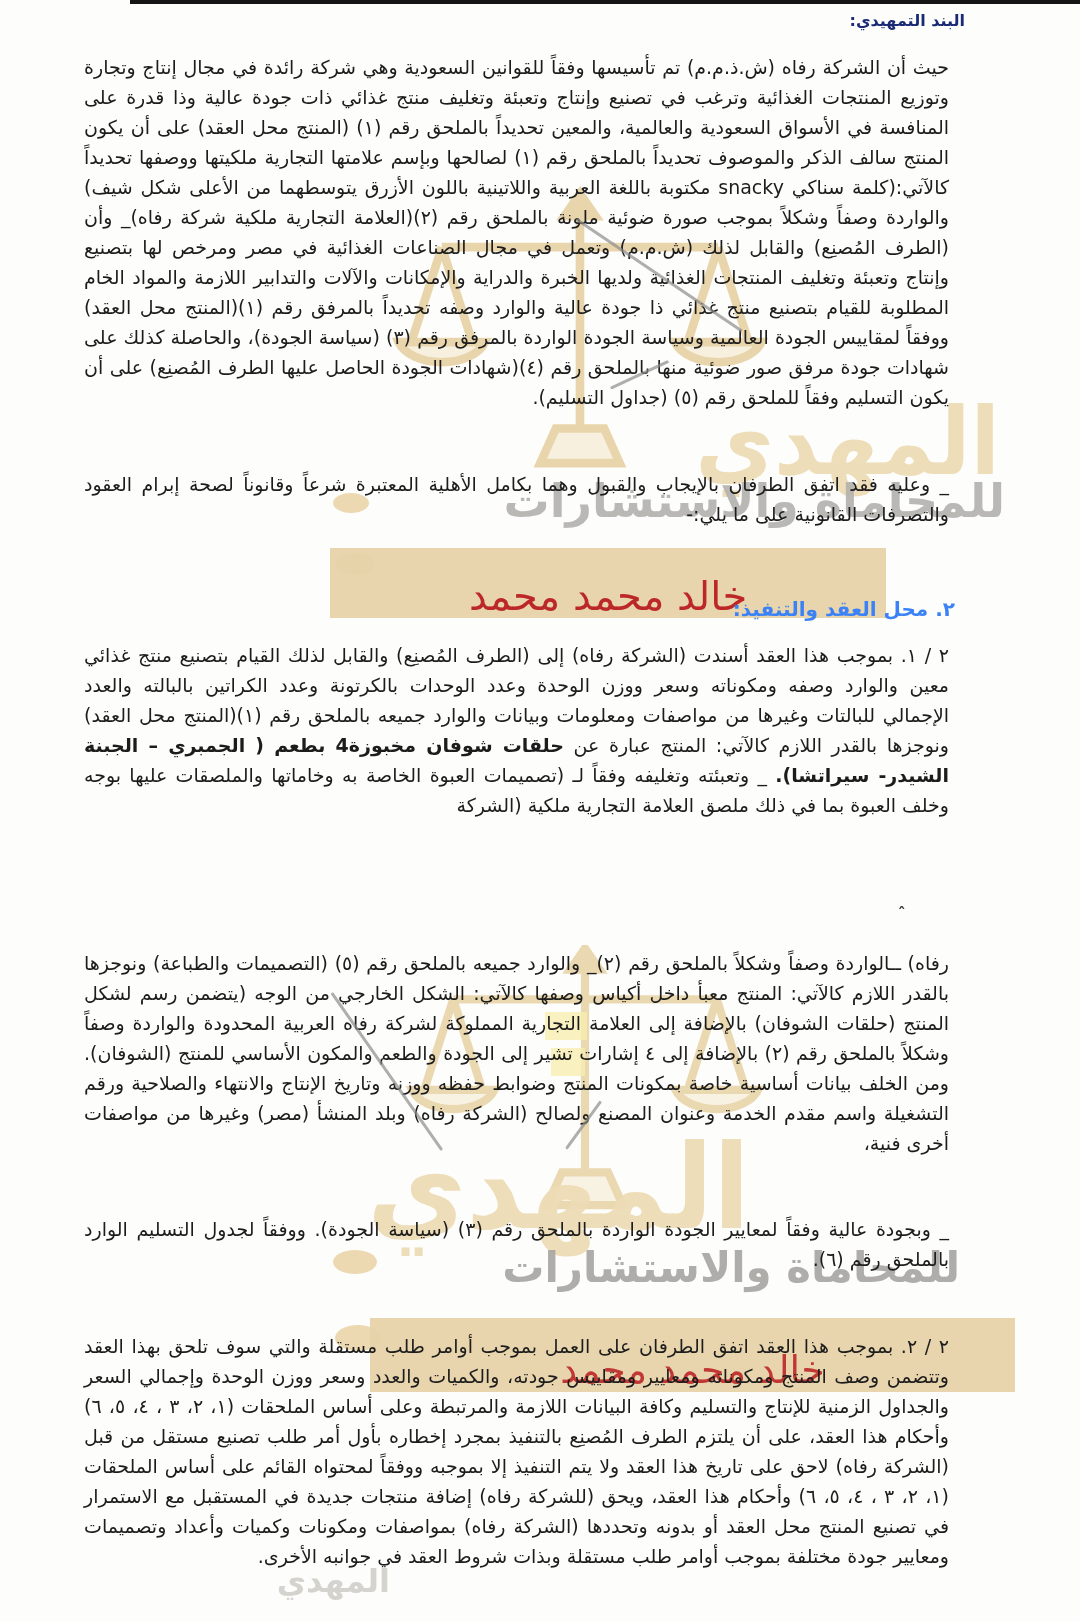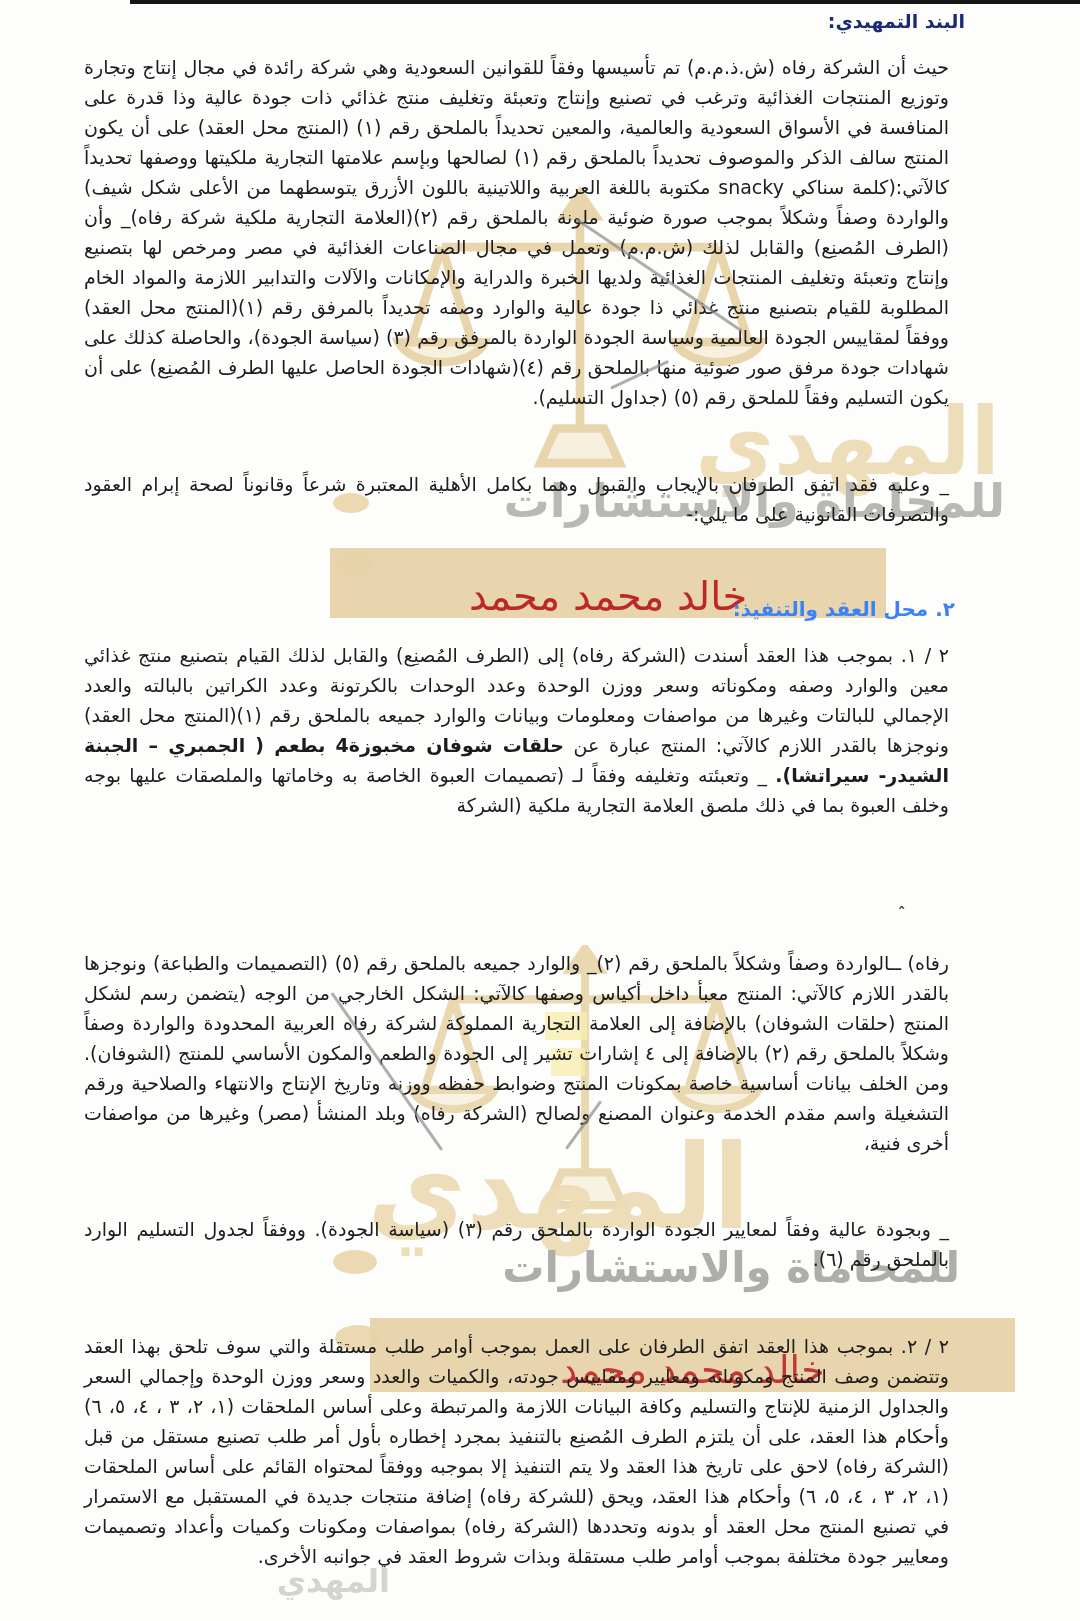--- a/index.html
+++ b/index.html
@@ -39,21 +39,21 @@
   
   .content{
     position:relative;z-index:1;
     margin:6px 115px 0 68px;
     width:897px;
     color:#1c1c1c;
     font-size:19px;line-height:30px;
     text-align:justify;
   }
   .content p{margin:16px;text-align-last:right;}
-  h1.sec{font-size:19px;line-height:30px;color:#1b2a75;font-weight:bold;margin:0 0 5px 0;}
+  h1.sec{font-size:16px;line-height:30px;color:#1b2a75;font-weight:bold;margin:0 0 5px 0;}
   h2.sec{font-size:20px;line-height:30px;color:#3b82f6;font-weight:bold;margin:0 10px 7px 0;}
   .gap-s{height:25px;}
   .gap-m{height:24px;}
   .gap-b{height:96px;}
   .bold{font-weight:bold;}
   .stray{position:absolute;left:898px;top:905px;z-index:1;color:#3a3a3a;font-size:15px;font-weight:bold;}
 </style>
 </head>
 <body>
 

